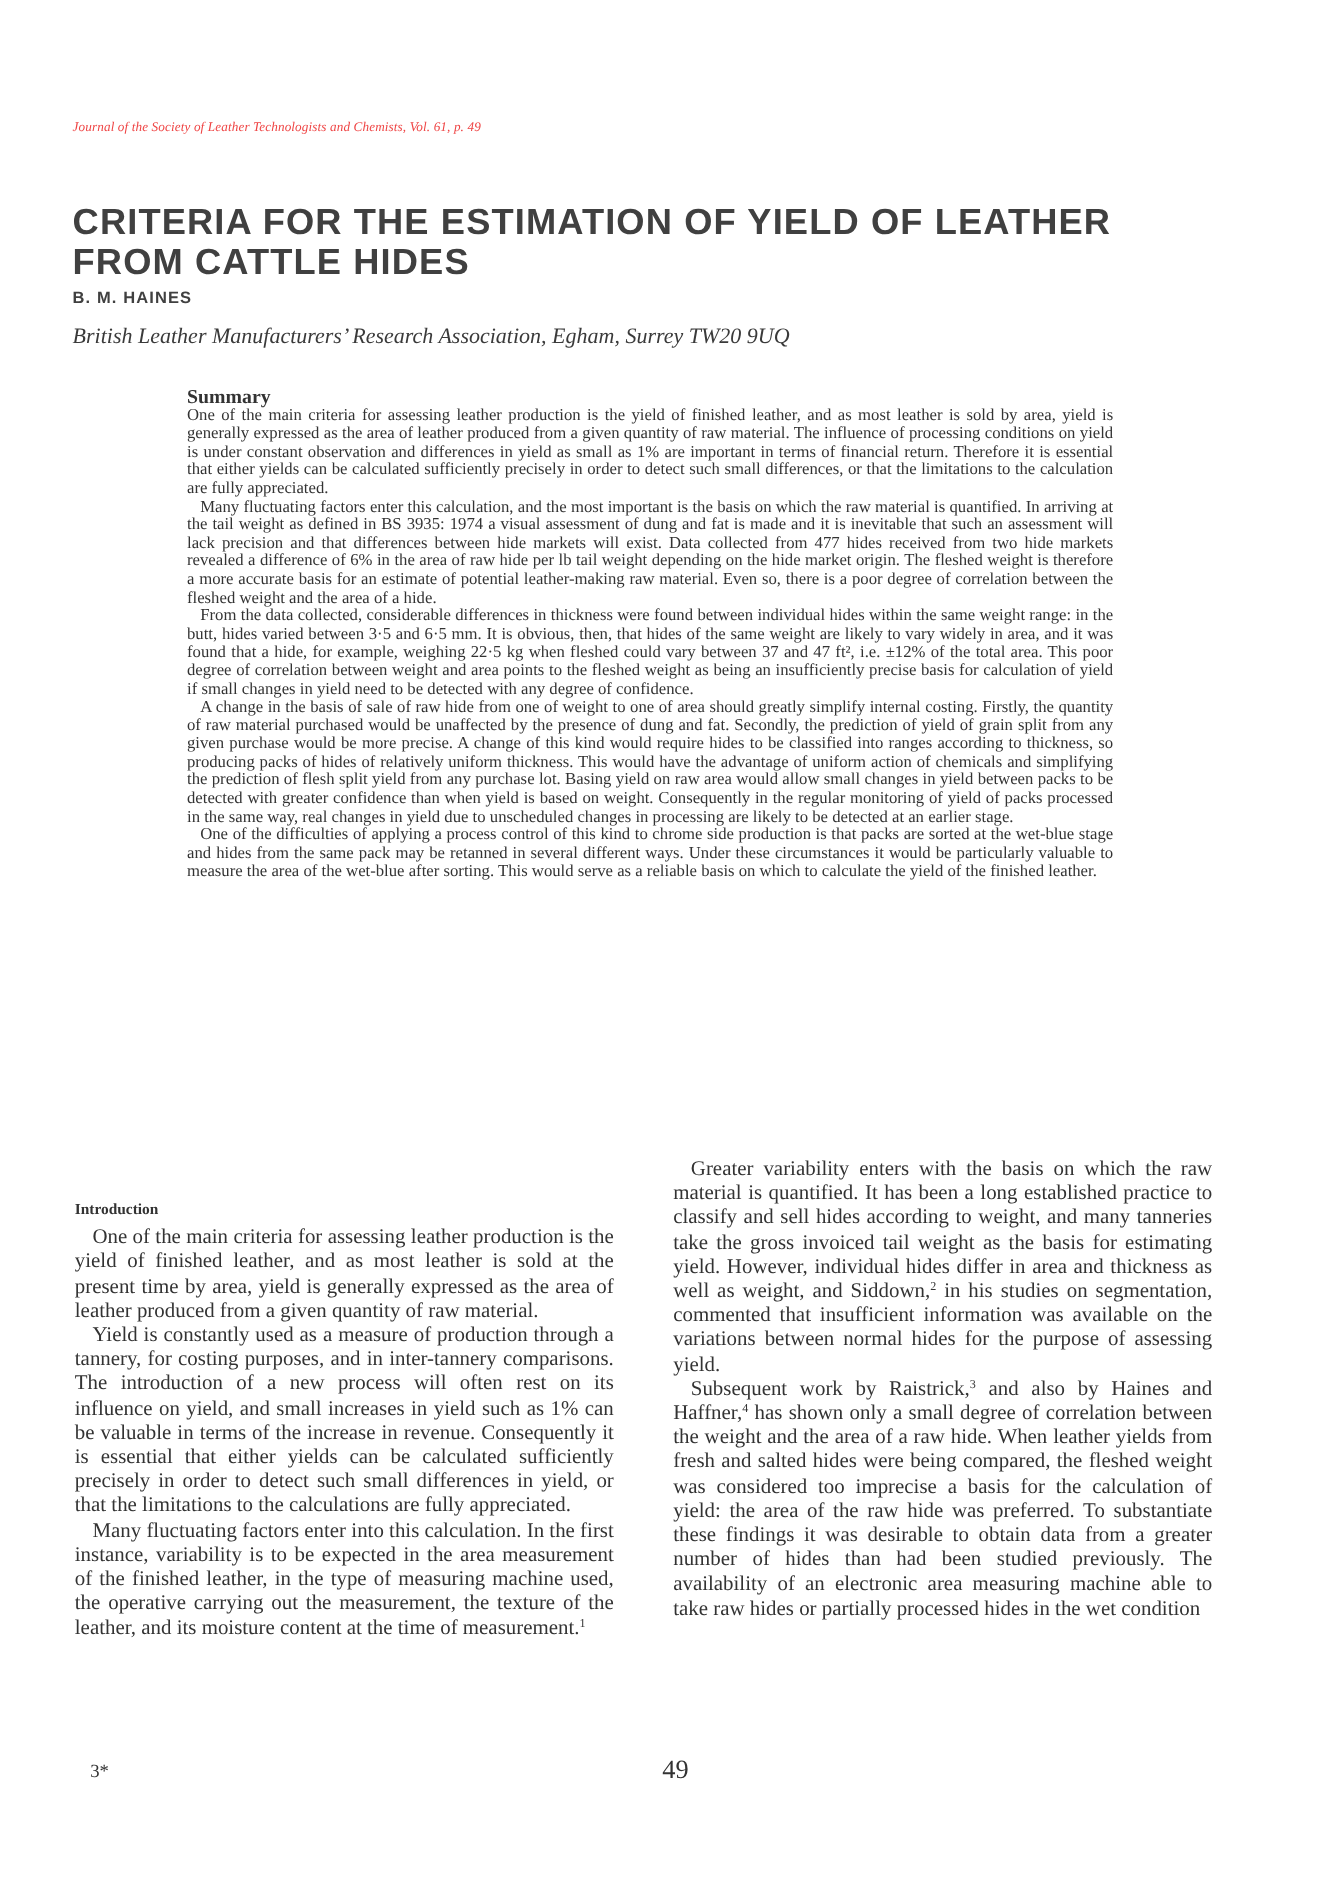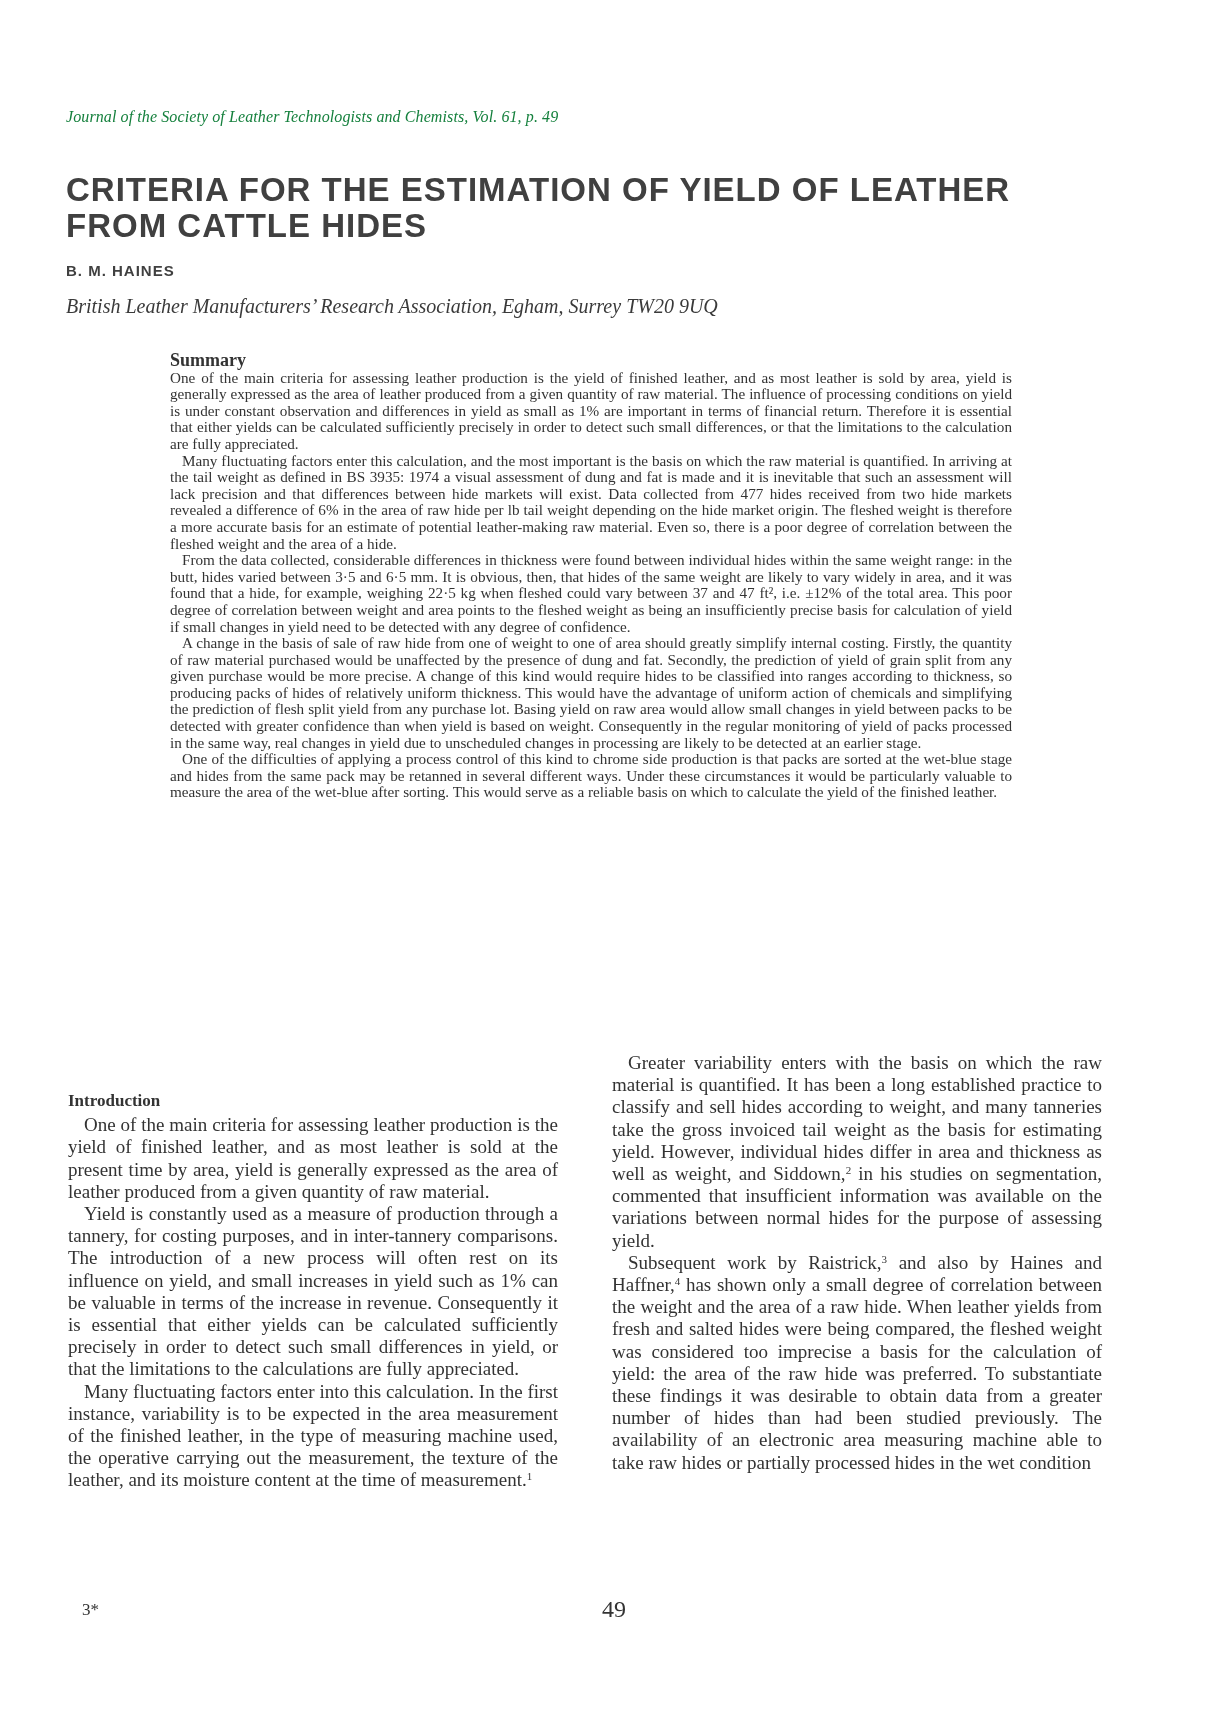--- a/index.html
+++ b/index.html
@@ -3,25 +3,25 @@
   <meta charset="utf-8">
   <style>
     html, body { margin: 0; padding: 0; background: #ffffff; }
     body {
       width: 1212px; height: 1718px; position: relative; overflow: hidden;
       color: #2e2e2e;
       font-family: "Liberation Serif", "DejaVu Serif", serif;
     }
     .running-head {
       position: absolute; left: 66px; top: 108px;
-      font-style: italic; font-size: 16px; color: #15803d;
+      font-style: italic; font-size: 12px; color: #ef4444;
       letter-spacing: 0.1px;
     }
     .title {
-      position: absolute; left: 66px; top: 172px; width: 1000px;
+      position: absolute; left: 66px; top: 184px; width: 1000px;
       font-family: "Liberation Sans", "DejaVu Sans", sans-serif;
       font-weight: bold; font-size: 33px; line-height: 36px;
       color: #404040; letter-spacing: 1px; margin: 0;
     }
     .author {
       position: absolute; left: 66px; top: 262px;
       font-family: "Liberation Sans", "DejaVu Sans", sans-serif;
       font-weight: bold; font-size: 15px; color: #404040; letter-spacing: 1px;
     }
     .affiliation {
@@ -36,21 +36,21 @@
     .summary-heading { font-weight: bold; font-size: 18px; margin: 0 0 1px 0; }
     .summary p { margin: 0; text-indent: 0; }
     .summary p.indent { text-indent: 12px; }
     .col {
       position: absolute; top: 1090px; width: 490px;
       font-size: 19px; line-height: 22.2px; color: #333;
       text-align: justify;
     }
     .col-left { left: 68px; }
     .col-right { left: 612px; top: 1052px; }
-    .section-heading { font-weight: bold; font-size: 17px; margin: 0 0 2px 0; }
+    .section-heading { font-weight: bold; font-size: 14px; margin: 0 0 2px 0; }
     .col p { margin: 0; text-indent: 16px; }
     .col p.gap { margin-top: 0; }
     .col-left p.second { margin-top: 0; }
     sup { font-size: 11px; vertical-align: 6px; line-height: 0; }
     .footer-mark { position: absolute; left: 82px; top: 1600px; font-size: 17px; color: #333; }
     .page-number { position: absolute; left: 602px; top: 1596px; font-size: 24px; color: #333; }
   </style>
 </head>
 <body>
 

